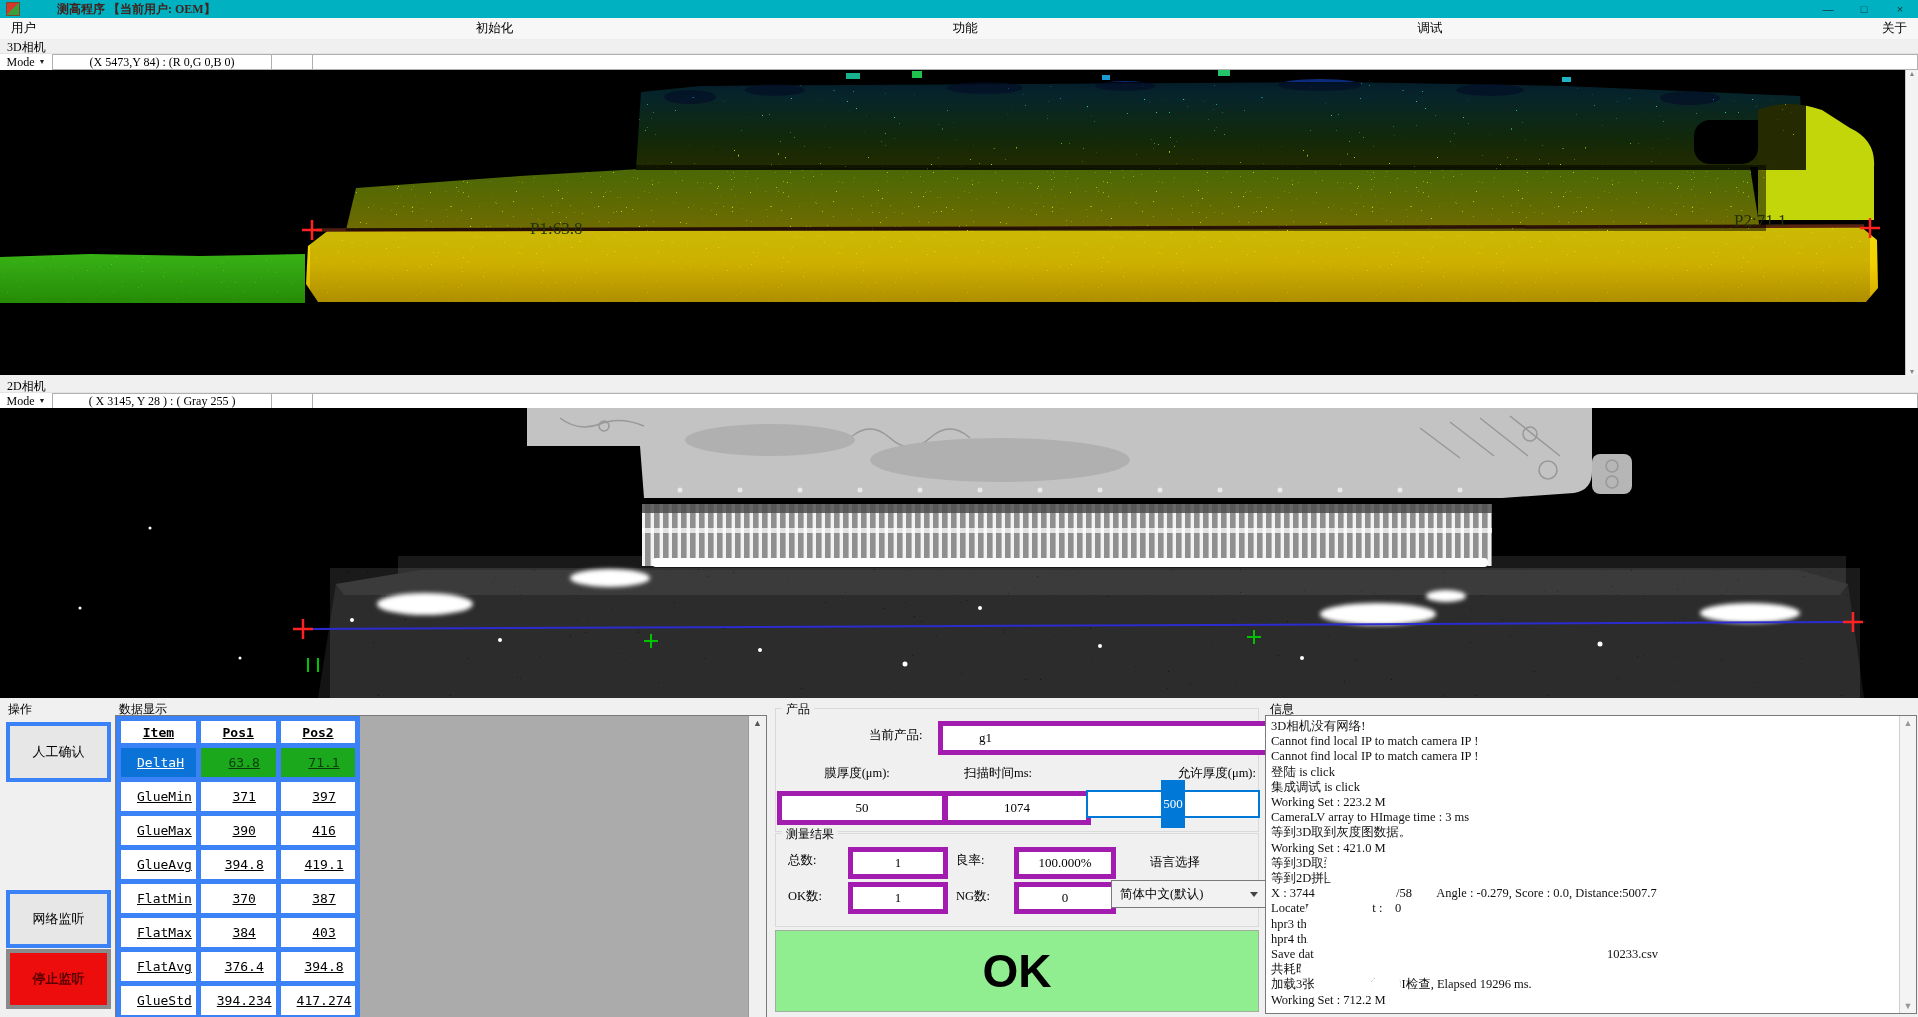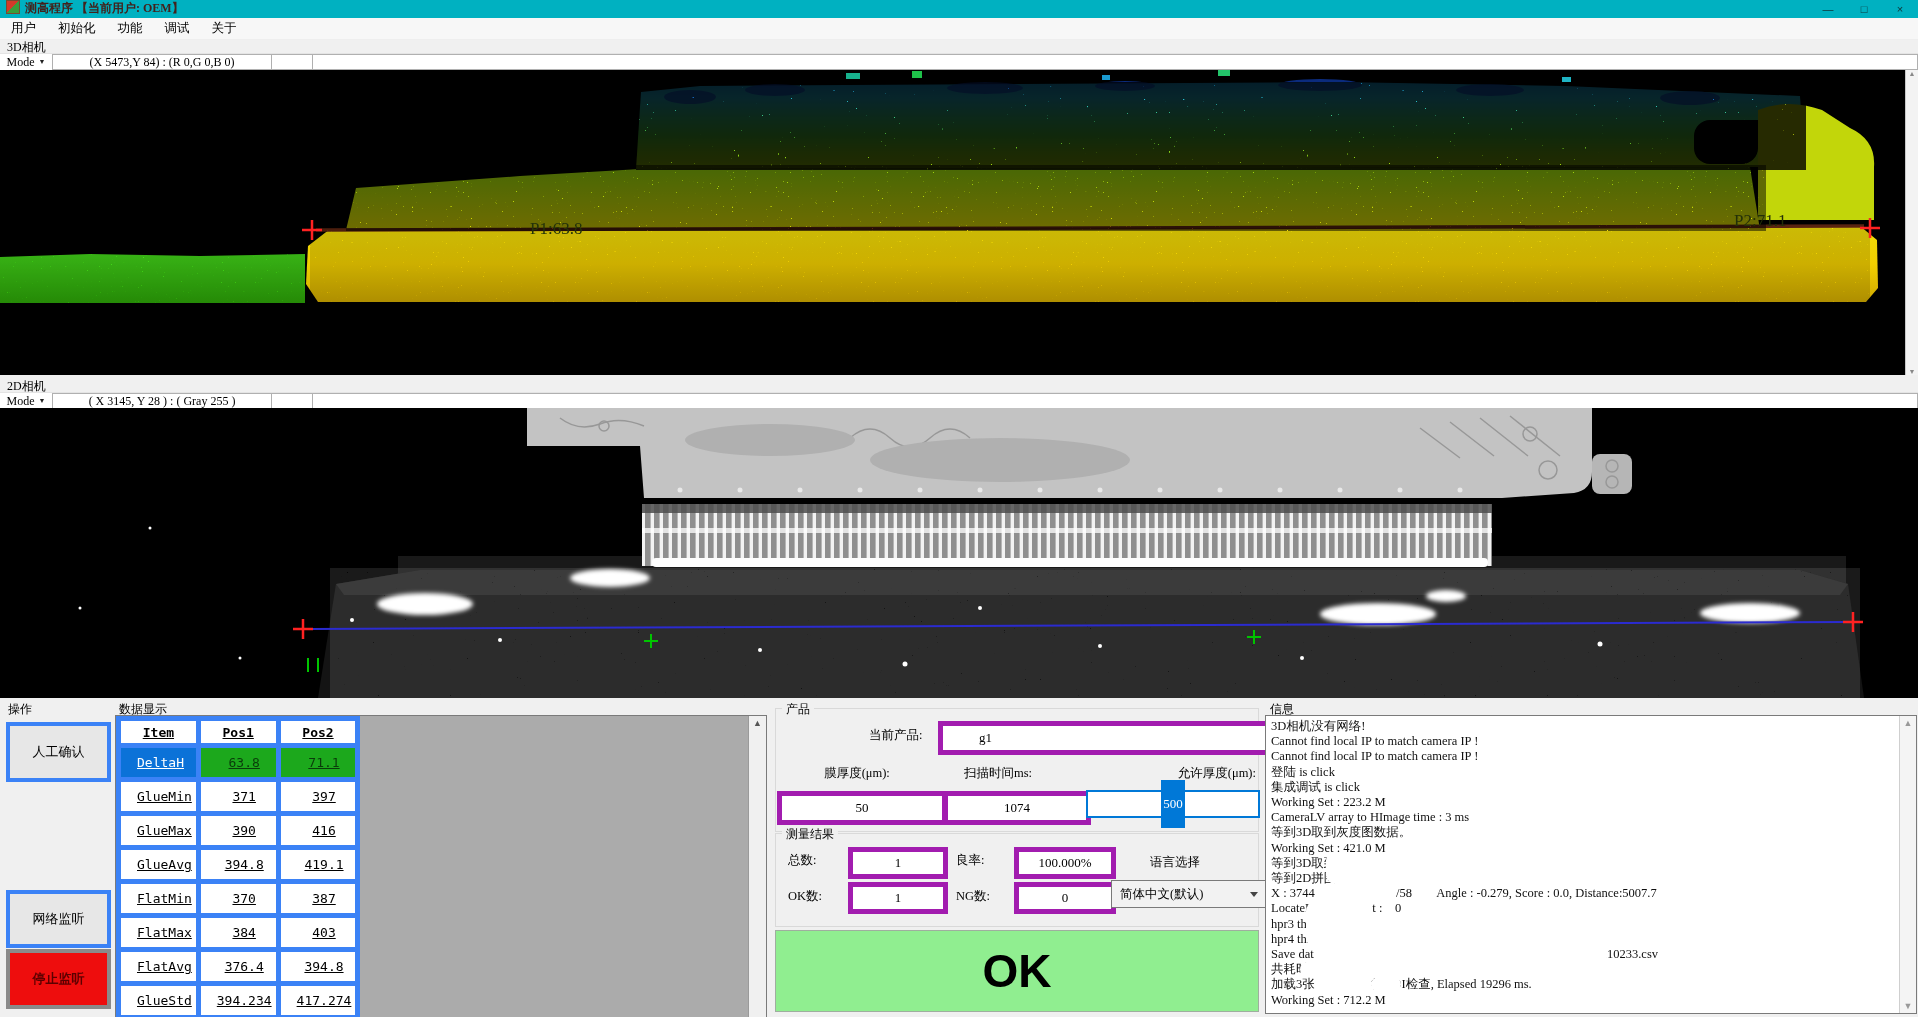--- a/index.html
+++ b/index.html
@@ -1,30 +1,30 @@
 <!DOCTYPE html>
 <html><head>
 <meta charset="utf-8">
 <style>
   html,body{margin:0;padding:0;}
   body{width:1918px;height:1017px;overflow:hidden;background:#f0f0f0;position:relative;
        font-family:"Liberation Sans",sans-serif;color:#000;}
   .abs{position:absolute;}
 
   
-  .titlebar{left:0;top:0;width:1918px;height:18px;background:#00b1c1;display:flex;}
+  .titlebar{left:0;top:0;width:1918px;height:18px;background:#00b1c1;display:flex;align-items:center;gap:32px;}
   .app-icon{width:12px;height:12px;margin:0 5px 0 6px;background:linear-gradient(135deg,#d43a2a 0 50%,#3a9e3a 50% 100%);border:1px solid #7a4a30;}
   .title-text{font-size:12px;color:#42221c;font-weight:bold;font-family:"Liberation Serif",serif;}
   .win-btns{margin-left:auto;display:flex;height:100%;}
   .win-btn{width:36px;height:100%;display:flex;align-items:center;justify-content:center;
            font-size:11px;color:#103438;cursor:default;}
 
   
   .menubar{left:0;top:18px;width:1918px;height:21px;background:#f7f7f7;display:flex;align-items:center;
-           font-size:12.5px;border-bottom:1px solid #eee;}
+           font-size:12.5px;border-bottom:1px solid #eee;justify-content:space-between;}
   .menu-item{padding:0 11px;height:100%;display:flex;align-items:center;}
 
   .cam-label{font-size:12px;font-family:"Liberation Serif",serif;left:7px;height:14px;}
 
   
   .modebar{left:0;width:1918px;height:16px;background:#f97316;display:flex;align-items:stretch;
            font-family:"Liberation Serif",serif;font-size:12px;border-top:1px solid #e4e4e4;}
   .mode-btn{width:52px;display:flex;align-items:center;justify-content:center;gap:4px;background:#fff;}
   .mode-arrow{font-size:7px;color:#222;}
   .mode-cell{border:1px solid #b0b0b0;background:#fff;display:flex;align-items:center;justify-content:center;}

